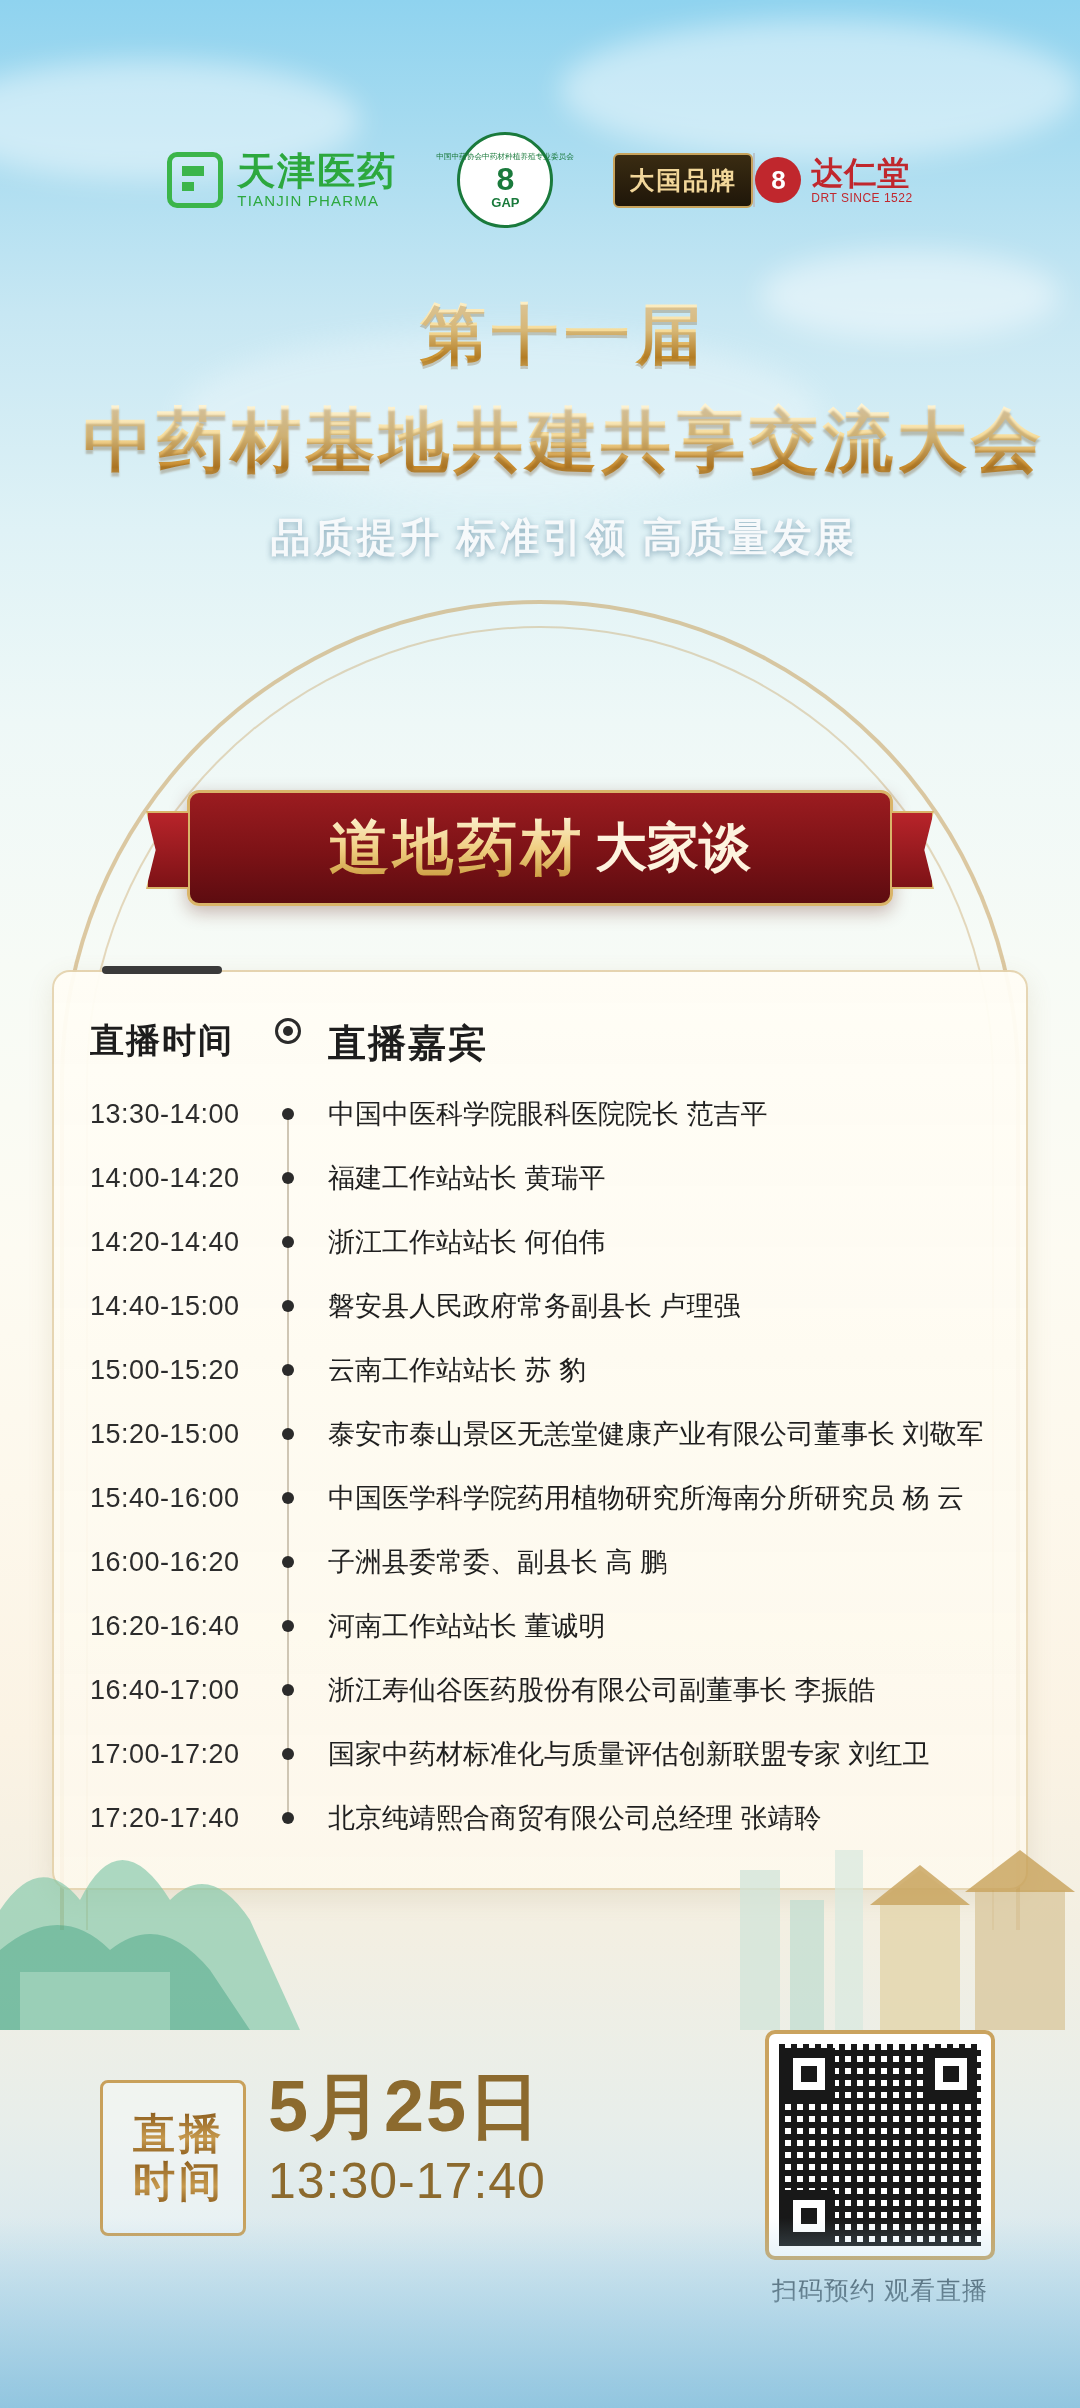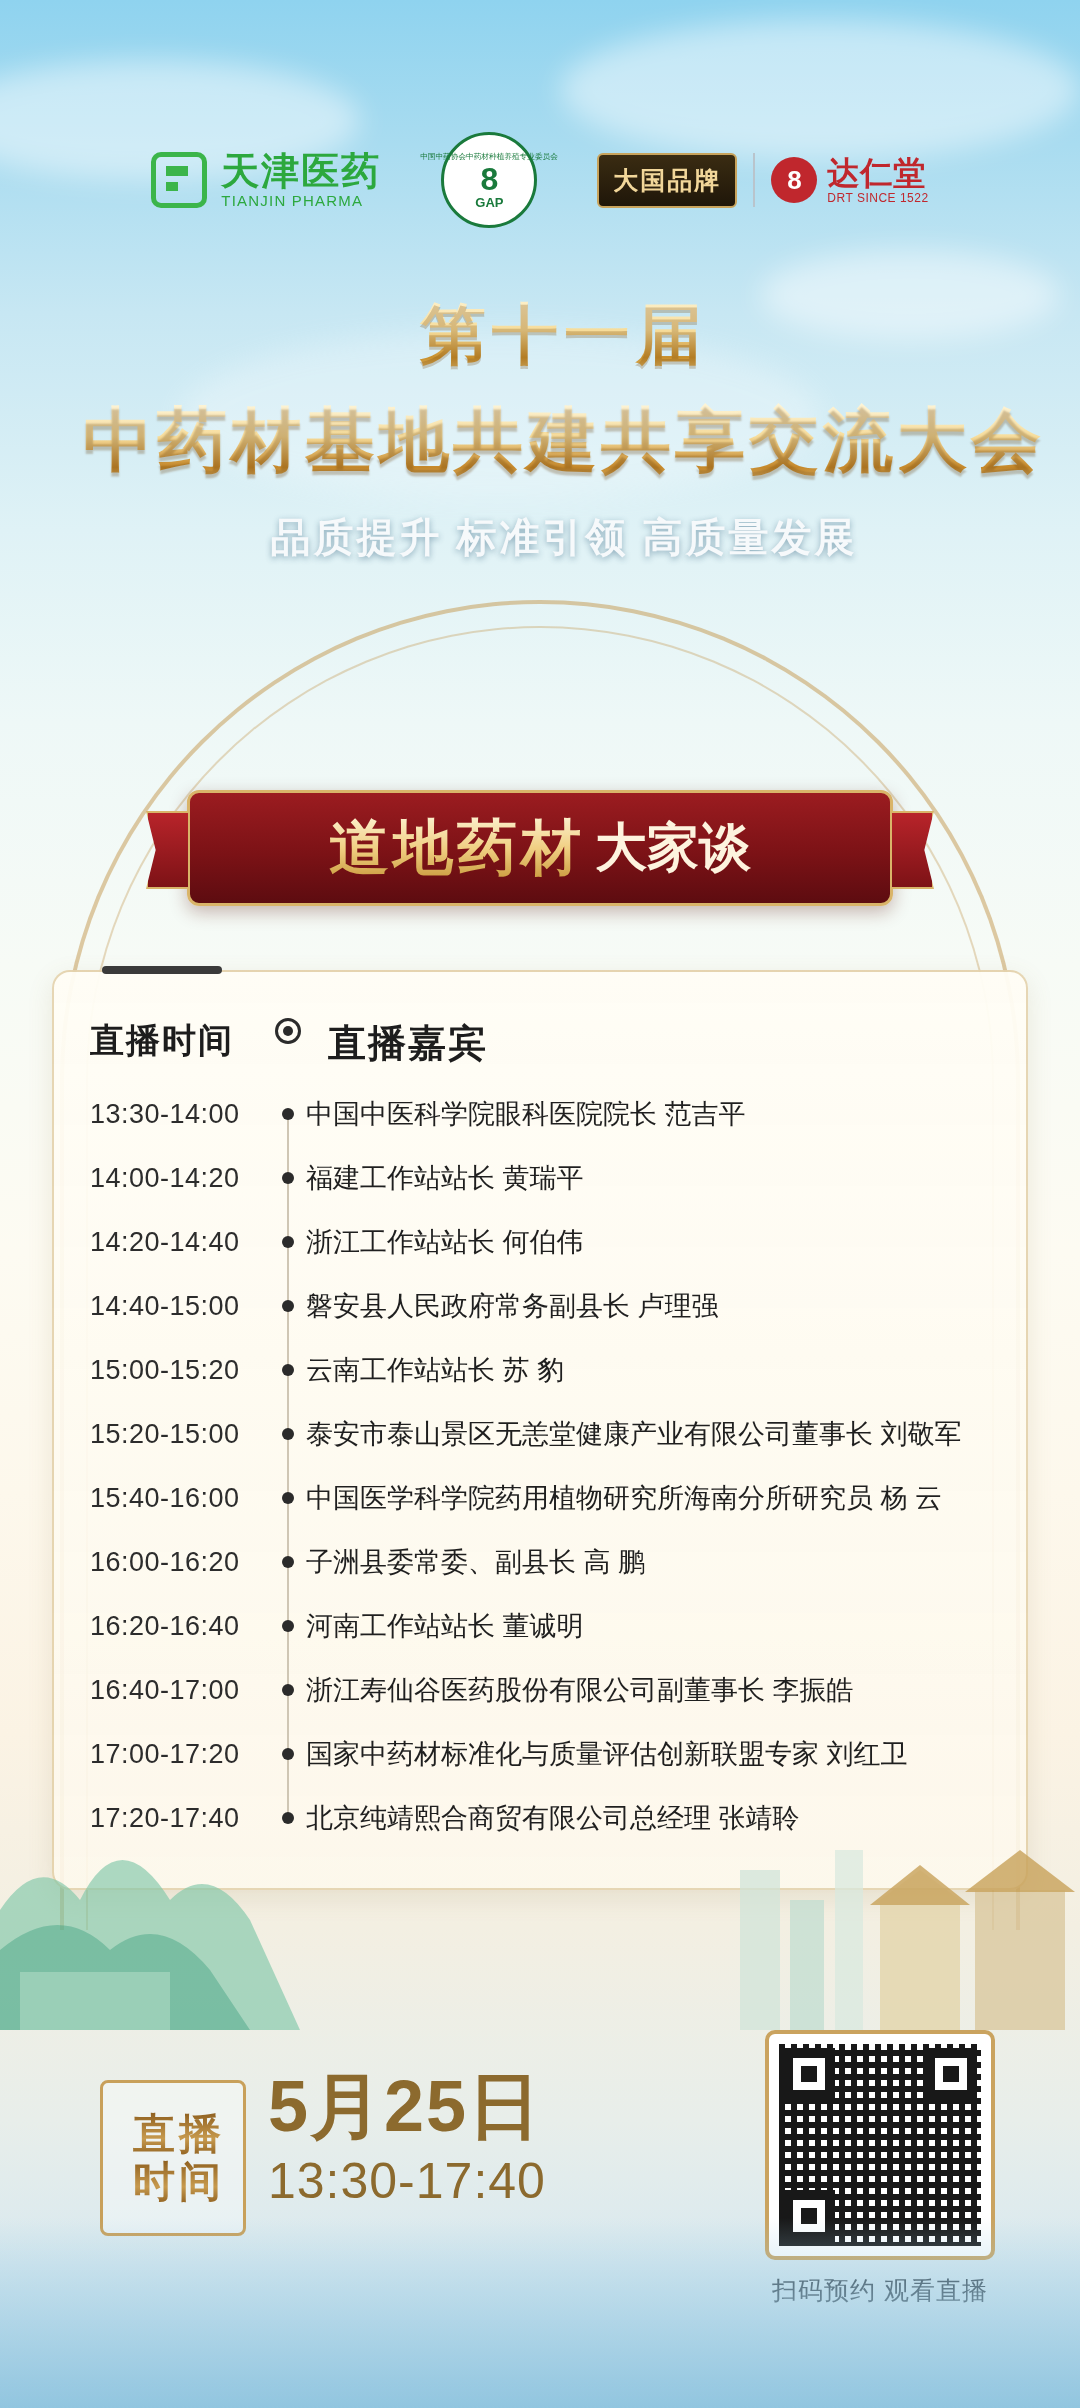--- a/index.html
+++ b/index.html
@@ -118,21 +118,21 @@
     line-height: 1;
   }
   .logo-gap .sub {
     font-size: 13px;
     color: #1a7a3c;
     font-weight: bold;
   }
   .logo-brand {
     display: flex;
     align-items: center;
-    gap: 16px;
+    gap: 0;
   }
   .brand-plate {
     background: linear-gradient(180deg,#3a2c12,#1f1609);
     color: #f2d79a;
     font-size: 25px;
     font-weight: bold;
     padding: 9px 14px;
     border-radius: 6px;
     border: 2px solid #c8a35c;
     letter-spacing: 2px;
@@ -378,20 +378,21 @@
   .row:first-child .dotcol::before { top: 50%; }
   .row:last-child .dotcol::before { bottom: 50%; }
   .row .dot {
     width: 12px; height: 12px;
     border-radius: 50%;
     background: #2b2b2b;
     position: relative;
     z-index: 2;
   }
   .row .guest {
+    margin-left: 22px;
     font-size: 27px;
     color: #1f1f1f;
     white-space: nowrap;
   }
   .deco-left {
     position: absolute;
     left: 0;
     top: 1700px;
     width: 330px;
     height: 330px;

